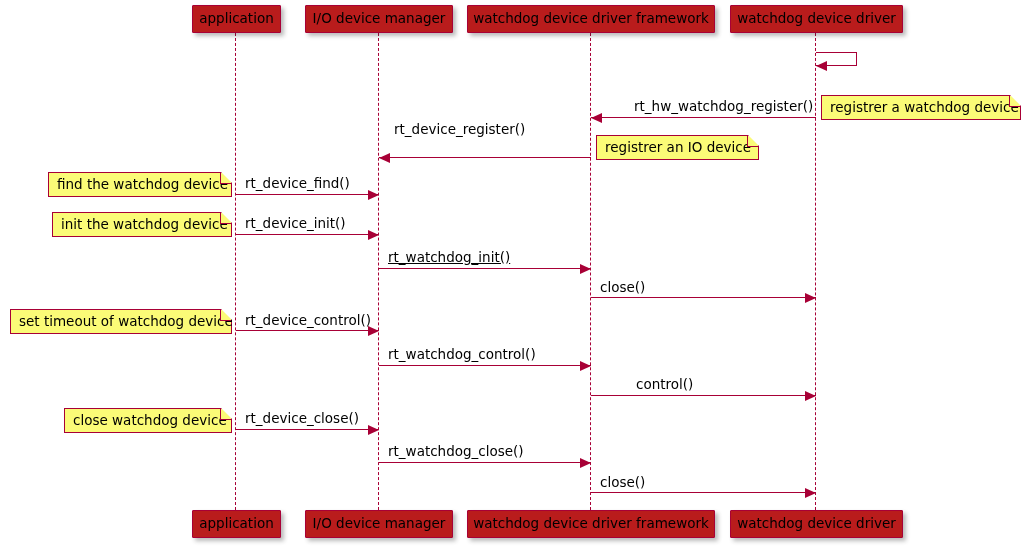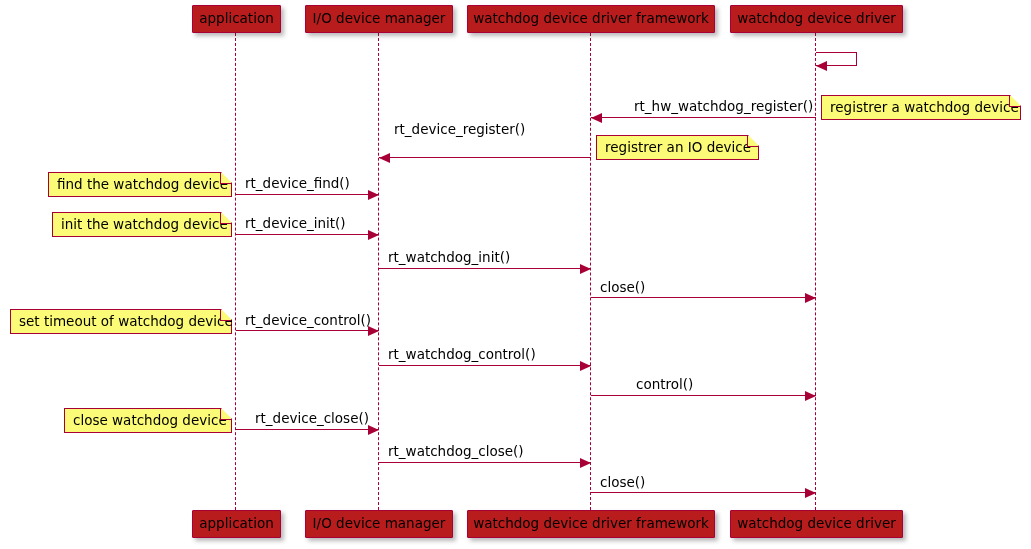--- a/index.html
+++ b/index.html
@@ -146,36 +146,36 @@
     <div class="arrowhead left" style="left: 379px; top: 153px;"></div>
     <div class="msg-label" style="left: 394px; top: 123px;">rt_device_register()</div>
     <div class="msg" style="left: 236px; top: 194px; width: 143px;"></div>
     <div class="arrowhead right" style="left: 368px; top: 190px;"></div>
     <div class="msg-label" style="left: 245px; top: 177px;">rt_device_find()</div>
     <div class="msg" style="left: 236px; top: 234px; width: 143px;"></div>
     <div class="arrowhead right" style="left: 368px; top: 230px;"></div>
     <div class="msg-label" style="left: 245px; top: 217px;">rt_device_init()</div>
     <div class="msg" style="left: 379px; top: 268px; width: 212px;"></div>
     <div class="arrowhead right" style="left: 580px; top: 264px;"></div>
-    <div class="msg-label" style="left: 388px; top: 251px;">rt_watchdog_init()</div>
+    <div class="msg-label" style="left: 388px; top: 251px; text-decoration: underline;">rt_watchdog_init()</div>
     <div class="msg" style="left: 591px; top: 297px; width: 225px;"></div>
     <div class="arrowhead right" style="left: 805px; top: 293px;"></div>
     <div class="msg-label" style="left: 600px; top: 281px;">close()</div>
     <div class="msg" style="left: 236px; top: 330px; width: 143px;"></div>
     <div class="arrowhead right" style="left: 368px; top: 326px;"></div>
     <div class="msg-label" style="left: 245px; top: 314px;">rt_device_control()</div>
     <div class="msg" style="left: 379px; top: 365px; width: 212px;"></div>
     <div class="arrowhead right" style="left: 580px; top: 361px;"></div>
     <div class="msg-label" style="left: 388px; top: 348px;">rt_watchdog_control()</div>
     <div class="msg" style="left: 591px; top: 395px; width: 225px;"></div>
     <div class="arrowhead right" style="left: 805px; top: 391px;"></div>
     <div class="msg-label" style="left: 636px; top: 378px;">control()</div>
     <div class="msg" style="left: 236px; top: 429px; width: 143px;"></div>
     <div class="arrowhead right" style="left: 368px; top: 425px;"></div>
-    <div class="msg-label" style="left: 245px; top: 412px; margin-left: 10px;">rt_device_close()</div>
+    <div class="msg-label" style="left: 245px; top: 412px;">rt_device_close()</div>
     <div class="msg" style="left: 379px; top: 462px; width: 212px;"></div>
     <div class="arrowhead right" style="left: 580px; top: 458px;"></div>
     <div class="msg-label" style="left: 388px; top: 445px; text-align: right;">rt_watchdog_close()</div>
     <div class="msg" style="left: 591px; top: 492px; width: 225px;"></div>
     <div class="arrowhead right" style="left: 805px; top: 488px;"></div>
     <div class="msg-label" style="left: 600px; top: 476px;">close()</div>
     <div class="note" style="left: 821px; top: 95px; width: 200px; height: 25px;">
       <span>registrer a watchdog device</span>
       <div class="note-fold"></div>
     </div>

